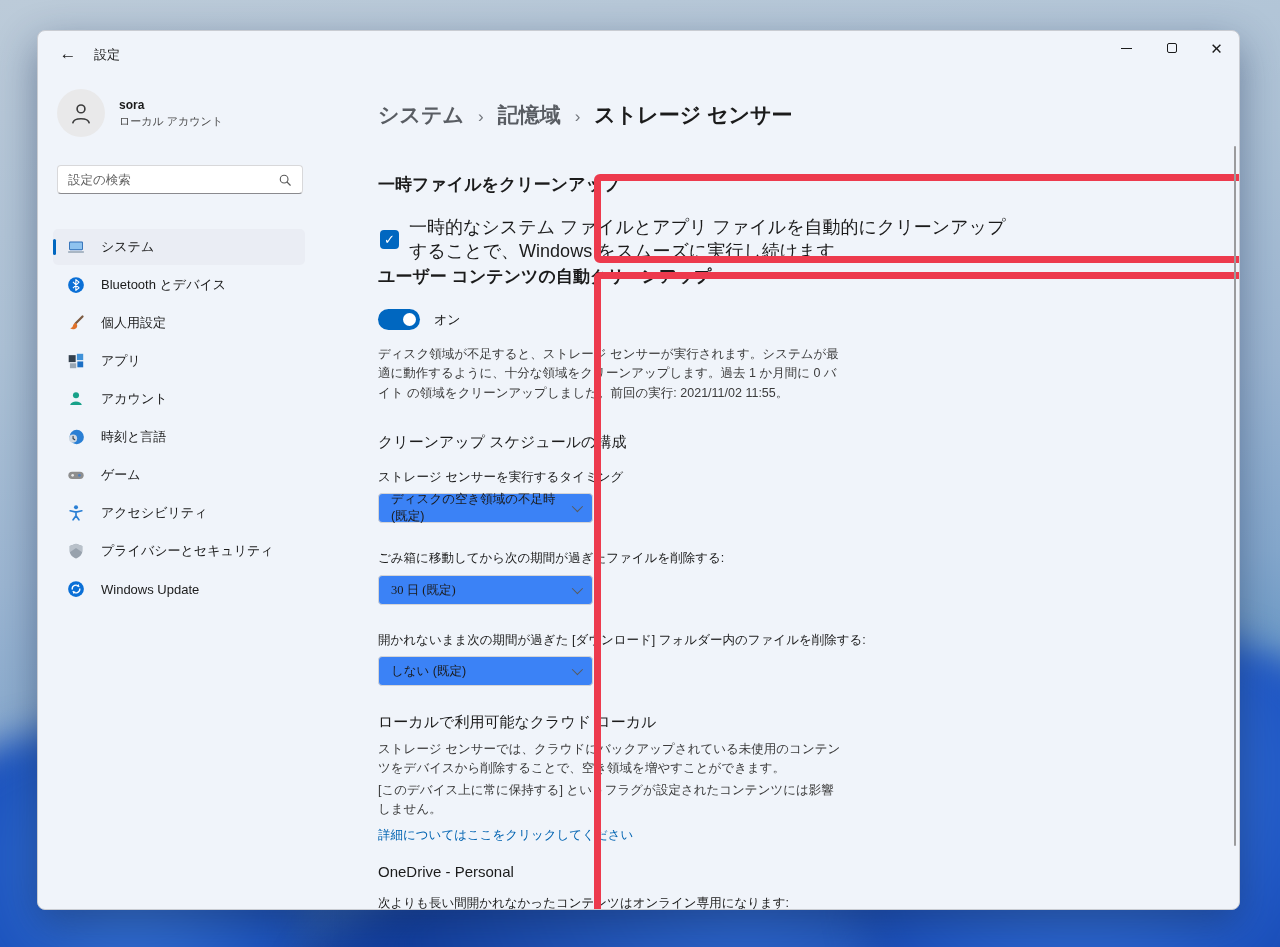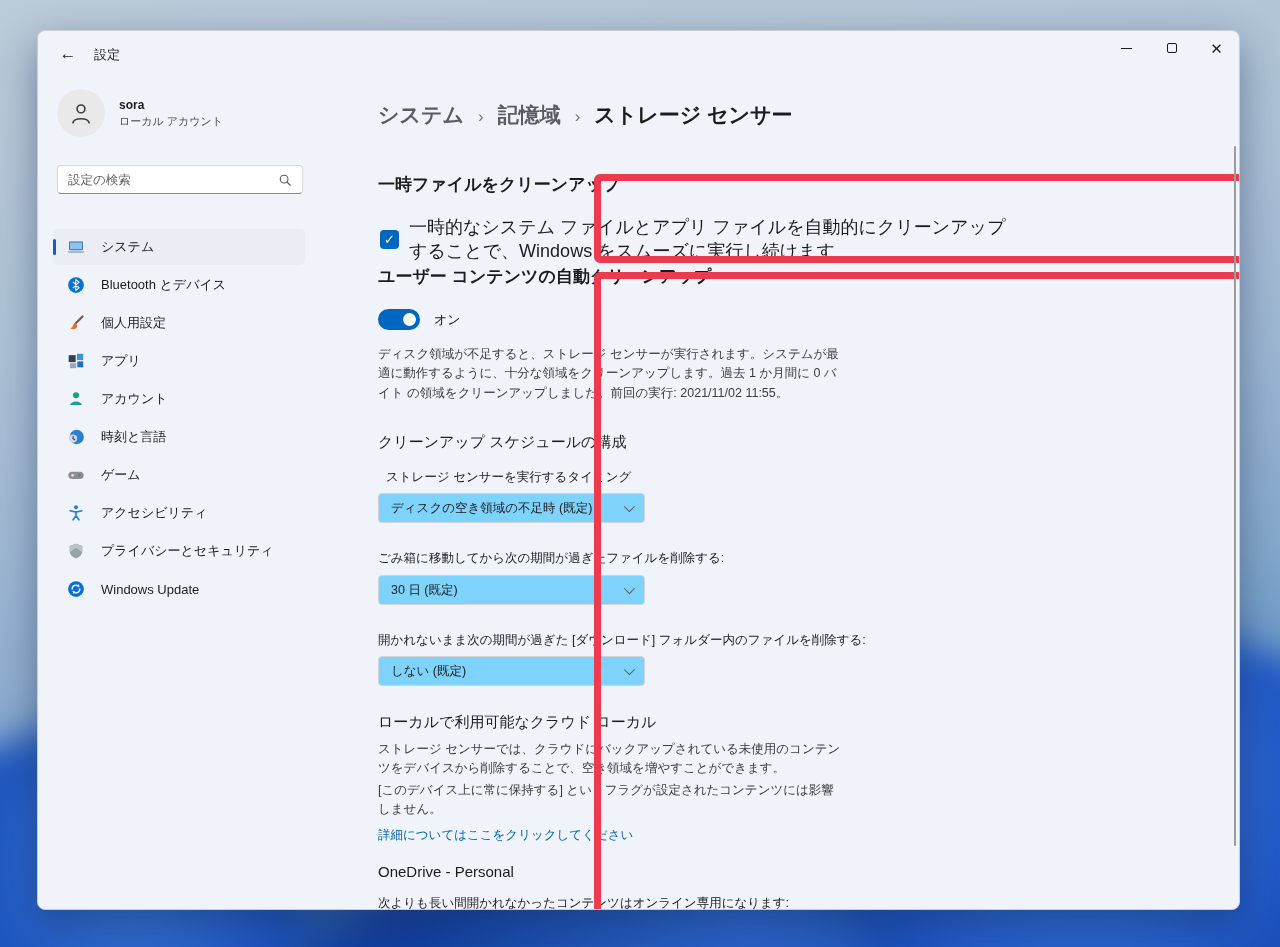--- a/index.html
+++ b/index.html
@@ -81,28 +81,28 @@
 
   .h-auto    { position:absolute; left:60px; top:188px; }
   .toggle-row{ position:absolute; left:60px; top:232px; display:flex; align-items:center; }
   .toggle    { width:42px; height:21px; border-radius:11px; background:#0067c0; position:relative; cursor:pointer; }
   .toggle .knob { position:absolute; right:4px; top:4px; width:13px; height:13px;
     border-radius:50%; background:#ffffff; }
   .toggle-state { margin-left:14px; font-size:13px; color:#1b1b1b; }
   .desc      { position:absolute; left:60px; top:268px; }
 
   .h-sched   { position:absolute; left:60px; top:356px; }
-  .lbl-1     { position:absolute; left:68px; top:392px; }
+  .lbl-1     { position:absolute; left:60px; top:392px; }
   .dd-1      { position:absolute; left:60px; top:416px; }
   .lbl-2     { position:absolute; left:60px; top:473px; }
-  .dd-2      { position:absolute; left:60px; top:498px; }
+  .dd-2      { position:absolute; left:60px; top:498px;font-family:Liberation Serif, serif; }
   .lbl-3     { position:absolute; left:60px; top:555px; }
   .dd-3      { position:absolute; left:60px; top:579px; }
 
-  .dropdown { width:267px; height:30px; background:#7dd3fc; border:1px solid #d4d4d6;
+  .dropdown { width:215px; height:30px; background:#3b82f6; border:1px solid #d4d4d6;
     border-radius:4px; display:flex; align-items:center; padding:0 12px; cursor:pointer; }
   .dd-value { flex:1; font-size:12.5px; color:#1b1b1b; }
   .chev { width:8px; height:8px; border-right:1.4px solid #5a5a5a; border-bottom:1.4px solid #5a5a5a;
     transform:rotate(45deg) translateY(-2px); }
 
   .h-cloud   { position:absolute; left:60px; top:636px; }
   .cloud-p1  { position:absolute; left:60px; top:663px; }
   .cloud-p2  { position:absolute; left:60px; top:704px; }
   .cloud-link{ position:absolute; left:60px; top:750px; font-size:12.5px; color:#0063b1;
     cursor:pointer; }

